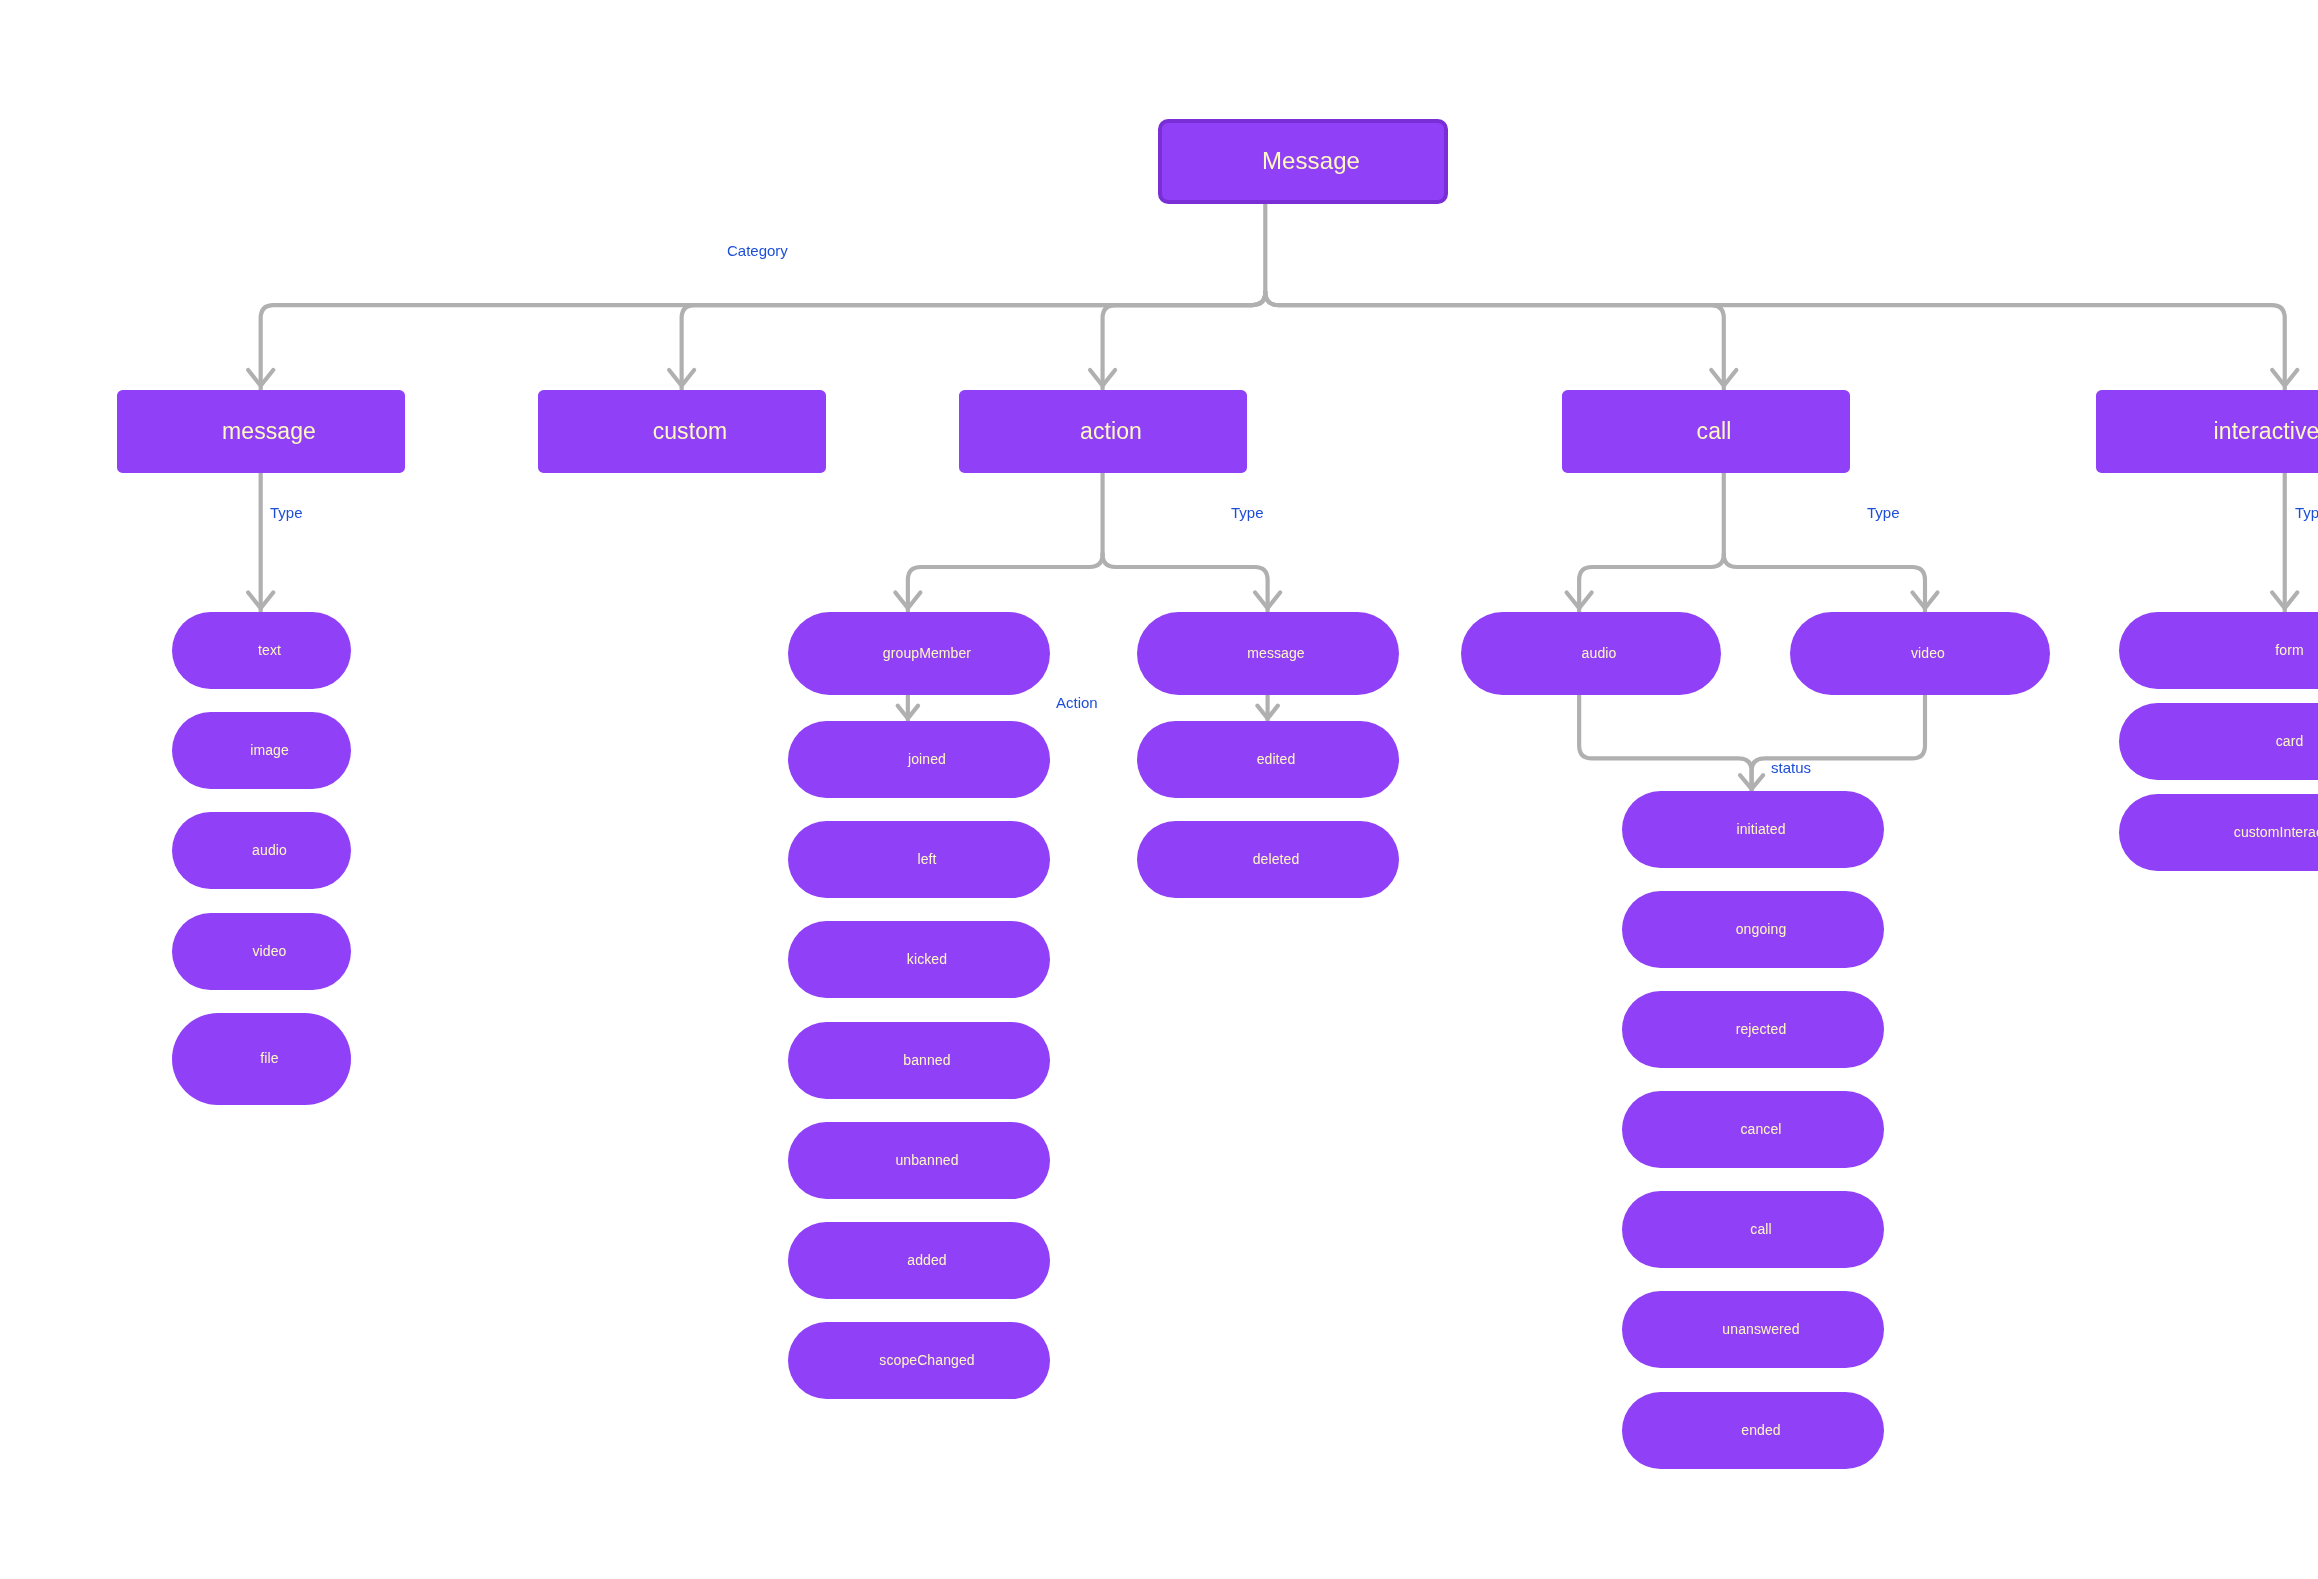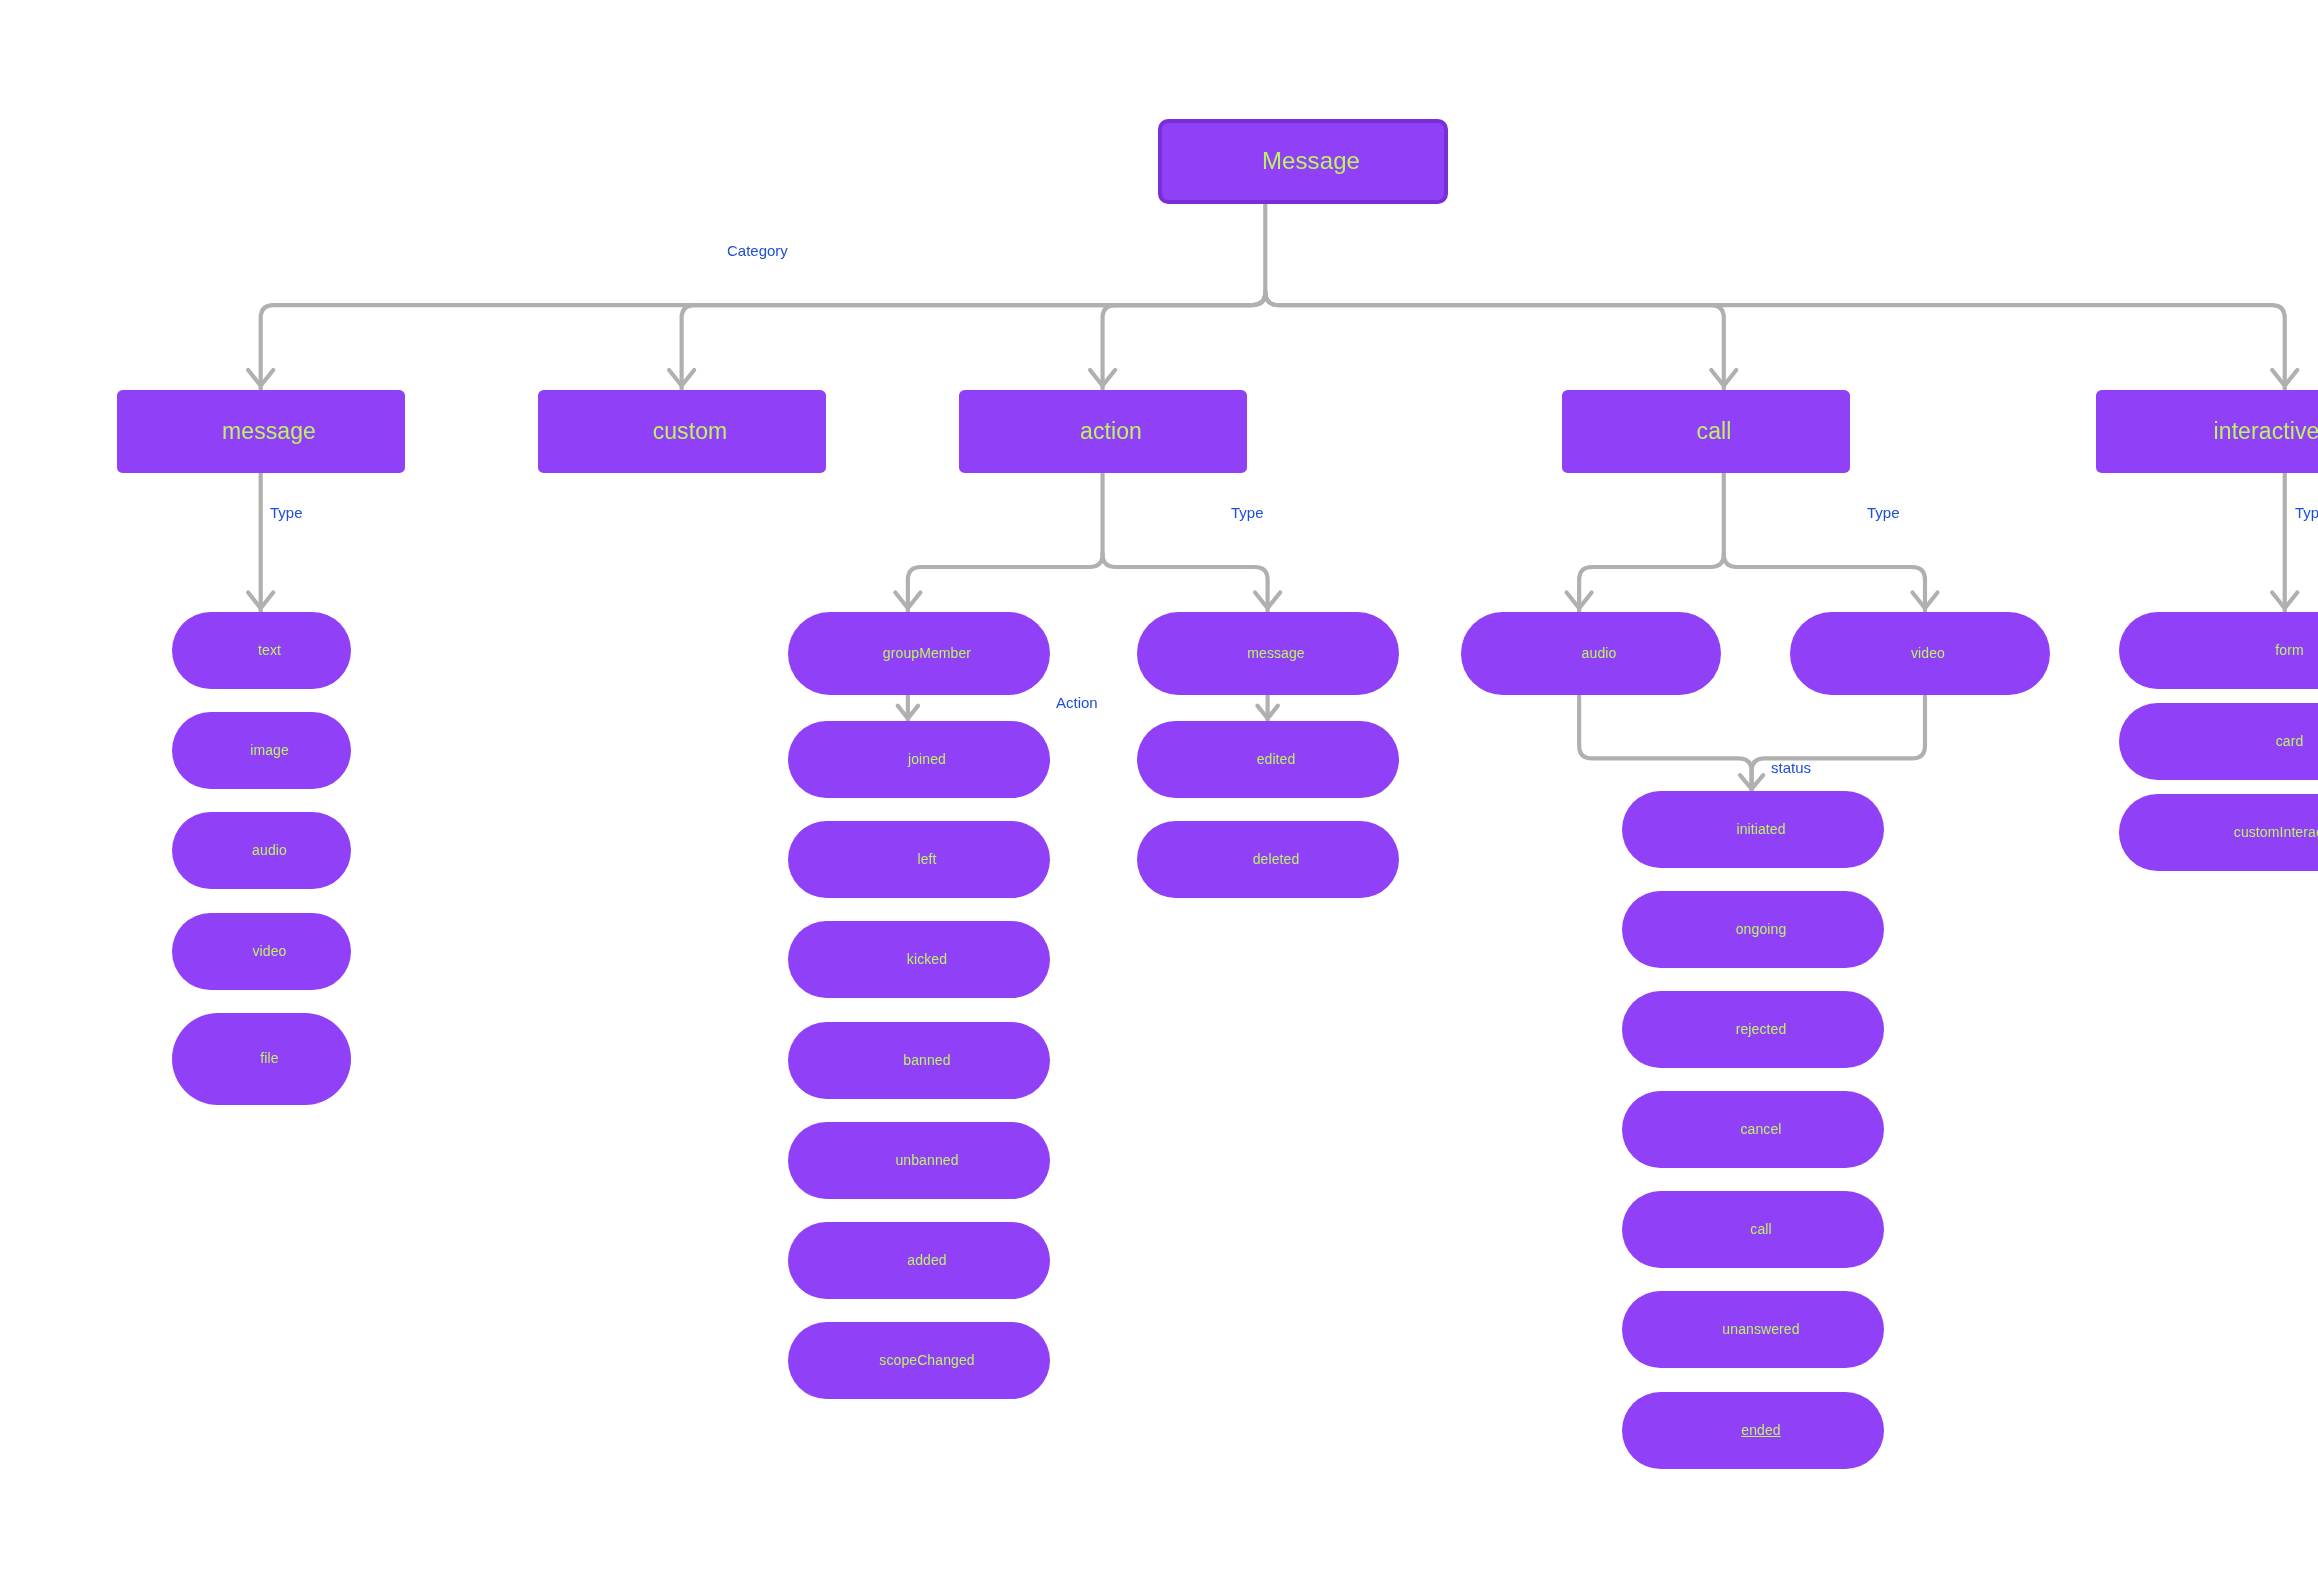--- a/index.html
+++ b/index.html
@@ -20,21 +20,21 @@
     width:2538px;
     height:1579px;
     pointer-events:none;
   }
   .node{
     position:absolute;
     box-sizing:border-box;
     display:flex;
     align-items:center;
     justify-content:center;
-    color:#bef264;
+    color:#fef9c3;
     background:#9040f7;
     text-align:center;
     line-height:1.1;
     letter-spacing:0.1px;
     white-space:nowrap;
     user-select:none;
     padding-left:16px;
   }
   .node.root{
     background:#9040f7;
@@ -218,21 +218,21 @@
   </div>
   <div class="node pill" style="left:1622px; top:1091px; width:262px; height:77px;">
     <span>cancel</span>
   </div>
   <div class="node pill" style="left:1622px; top:1191px; width:262px; height:77px;">
     <span>call</span>
   </div>
   <div class="node pill" style="left:1622px; top:1291px; width:262px; height:77px;">
     <span>unanswered</span>
   </div>
-  <div class="node pill" style="left:1622px; top:1392px; width:262px; height:77px;text-decoration:underline;">
+  <div class="node pill" style="left:1622px; top:1392px; width:262px; height:77px;">
     <span>ended</span>
   </div>
 
   <div class="node pill" style="left:2119px; top:612px; width:325px; height:77px;">
     <span>form</span>
   </div>
   <div class="node pill" style="left:2119px; top:703px; width:325px; height:77px;">
     <span>card</span>
   </div>
   <div class="node pill" style="left:2119px; top:794px; width:325px; height:77px;">

